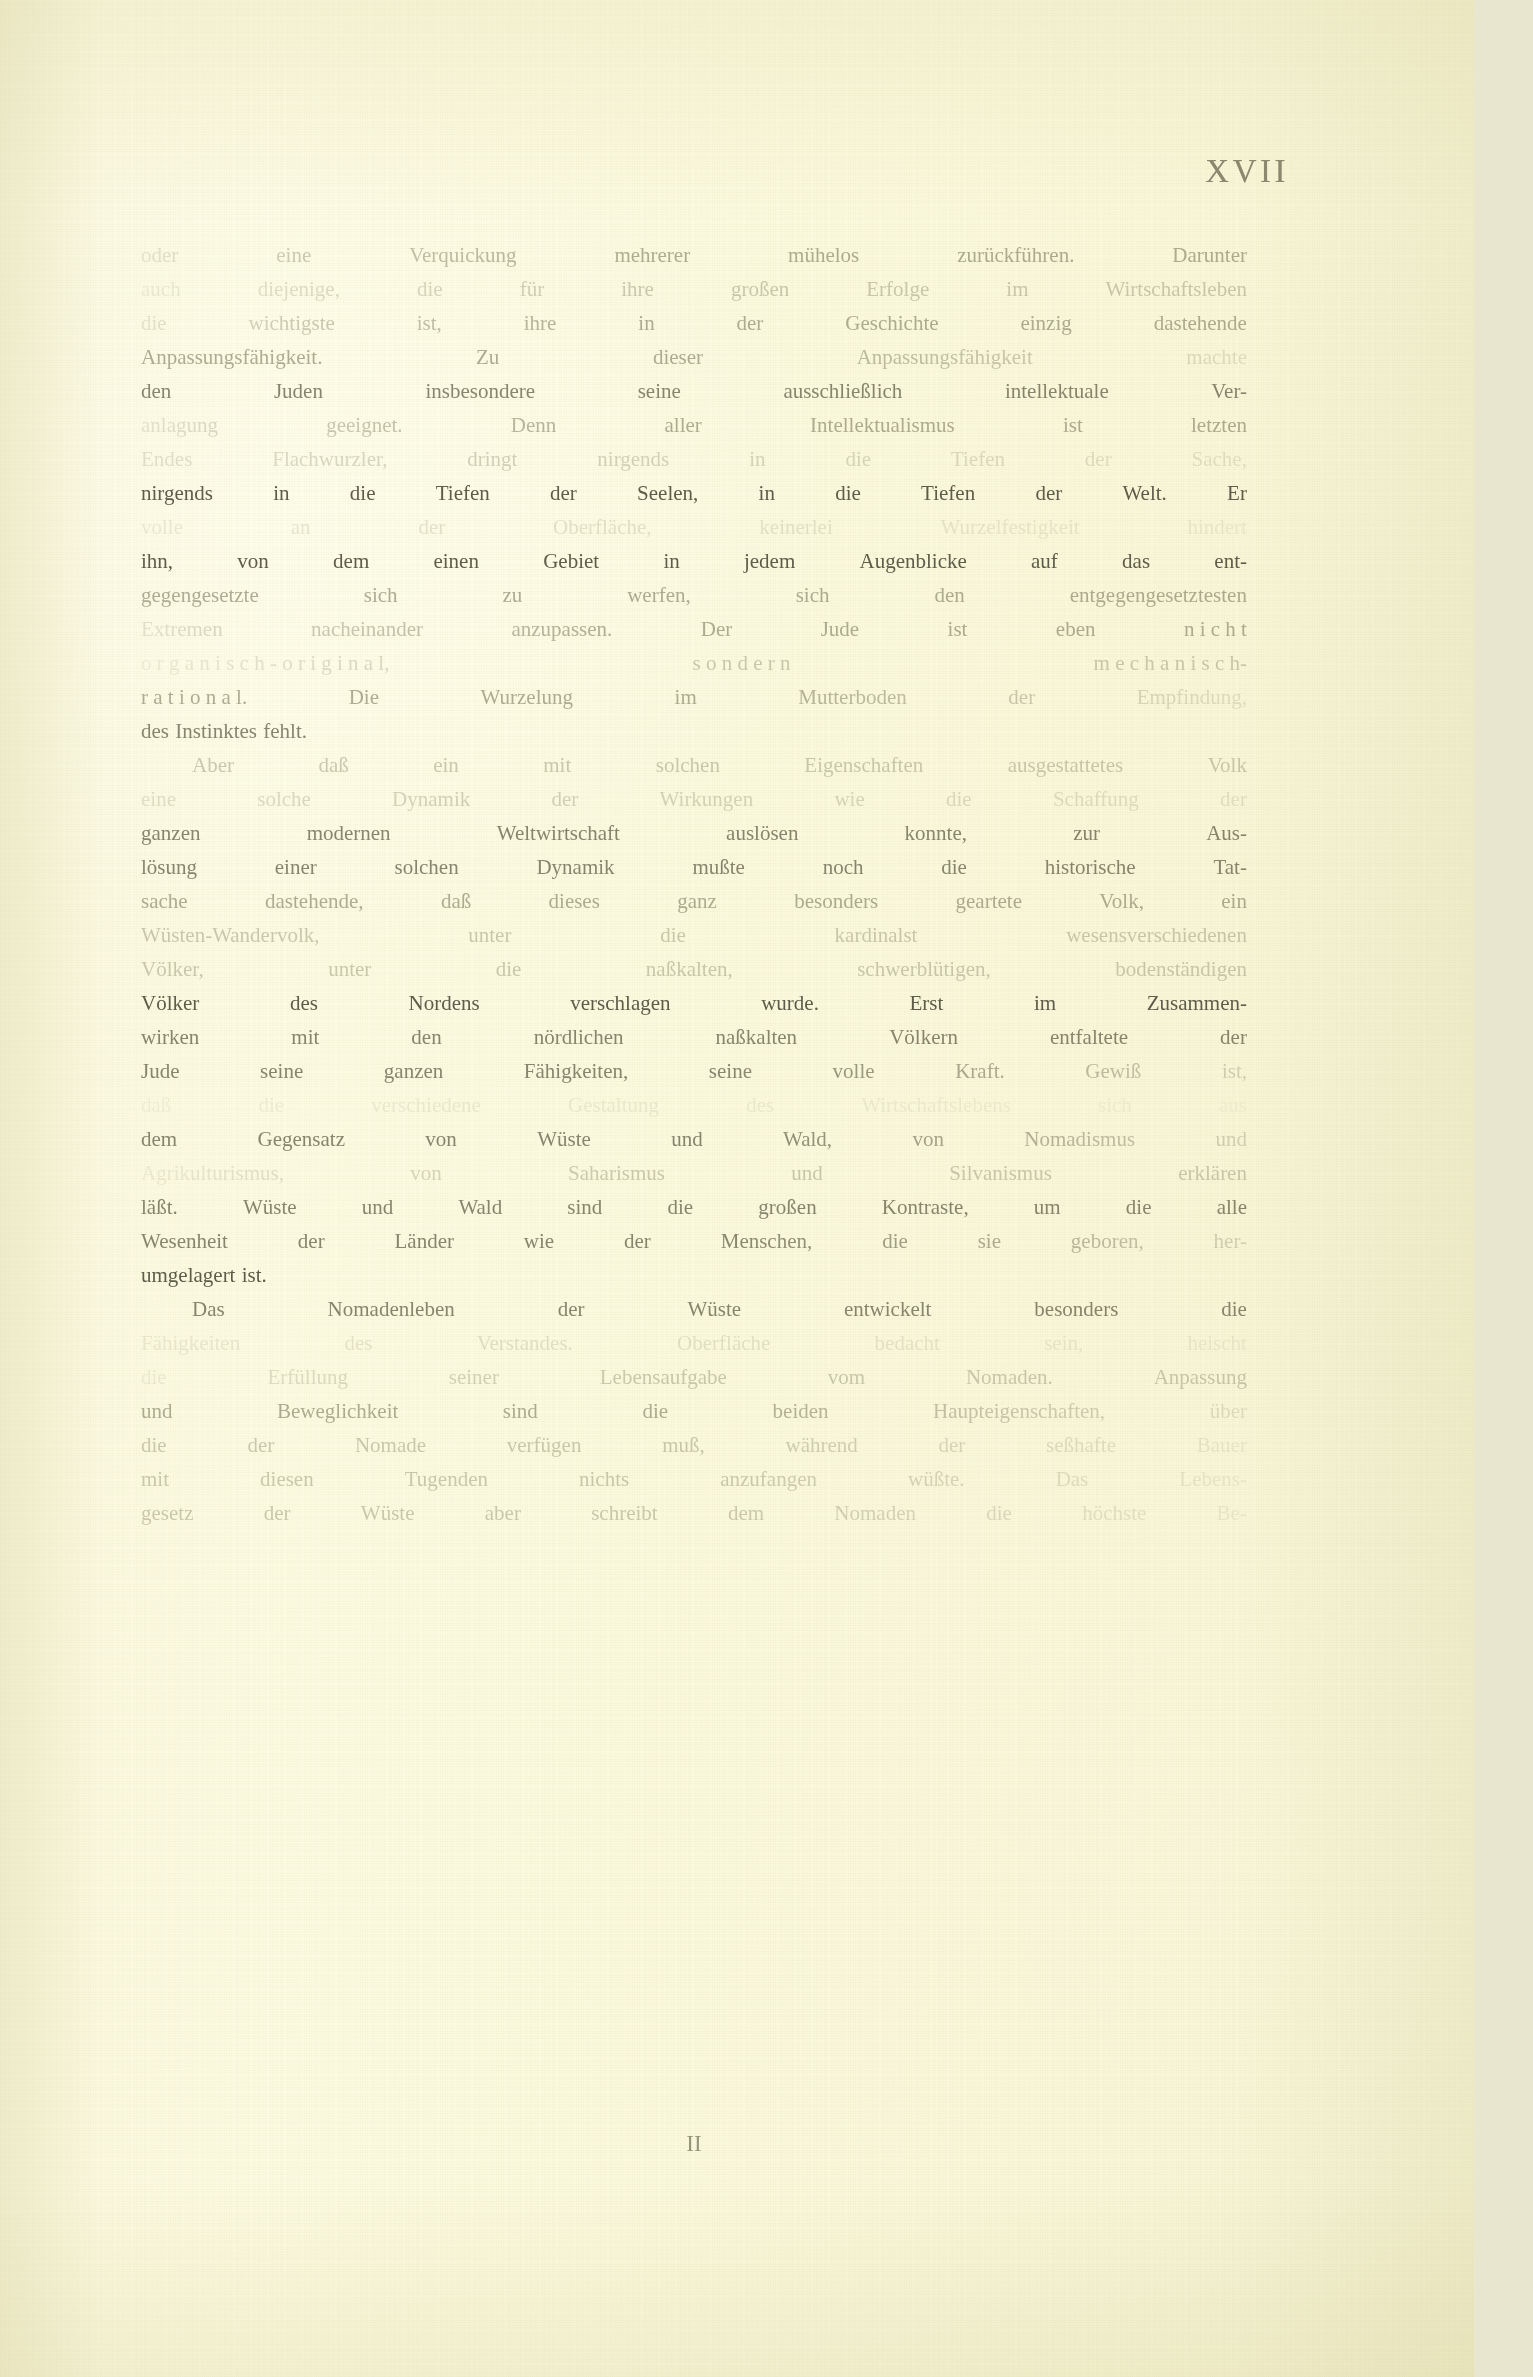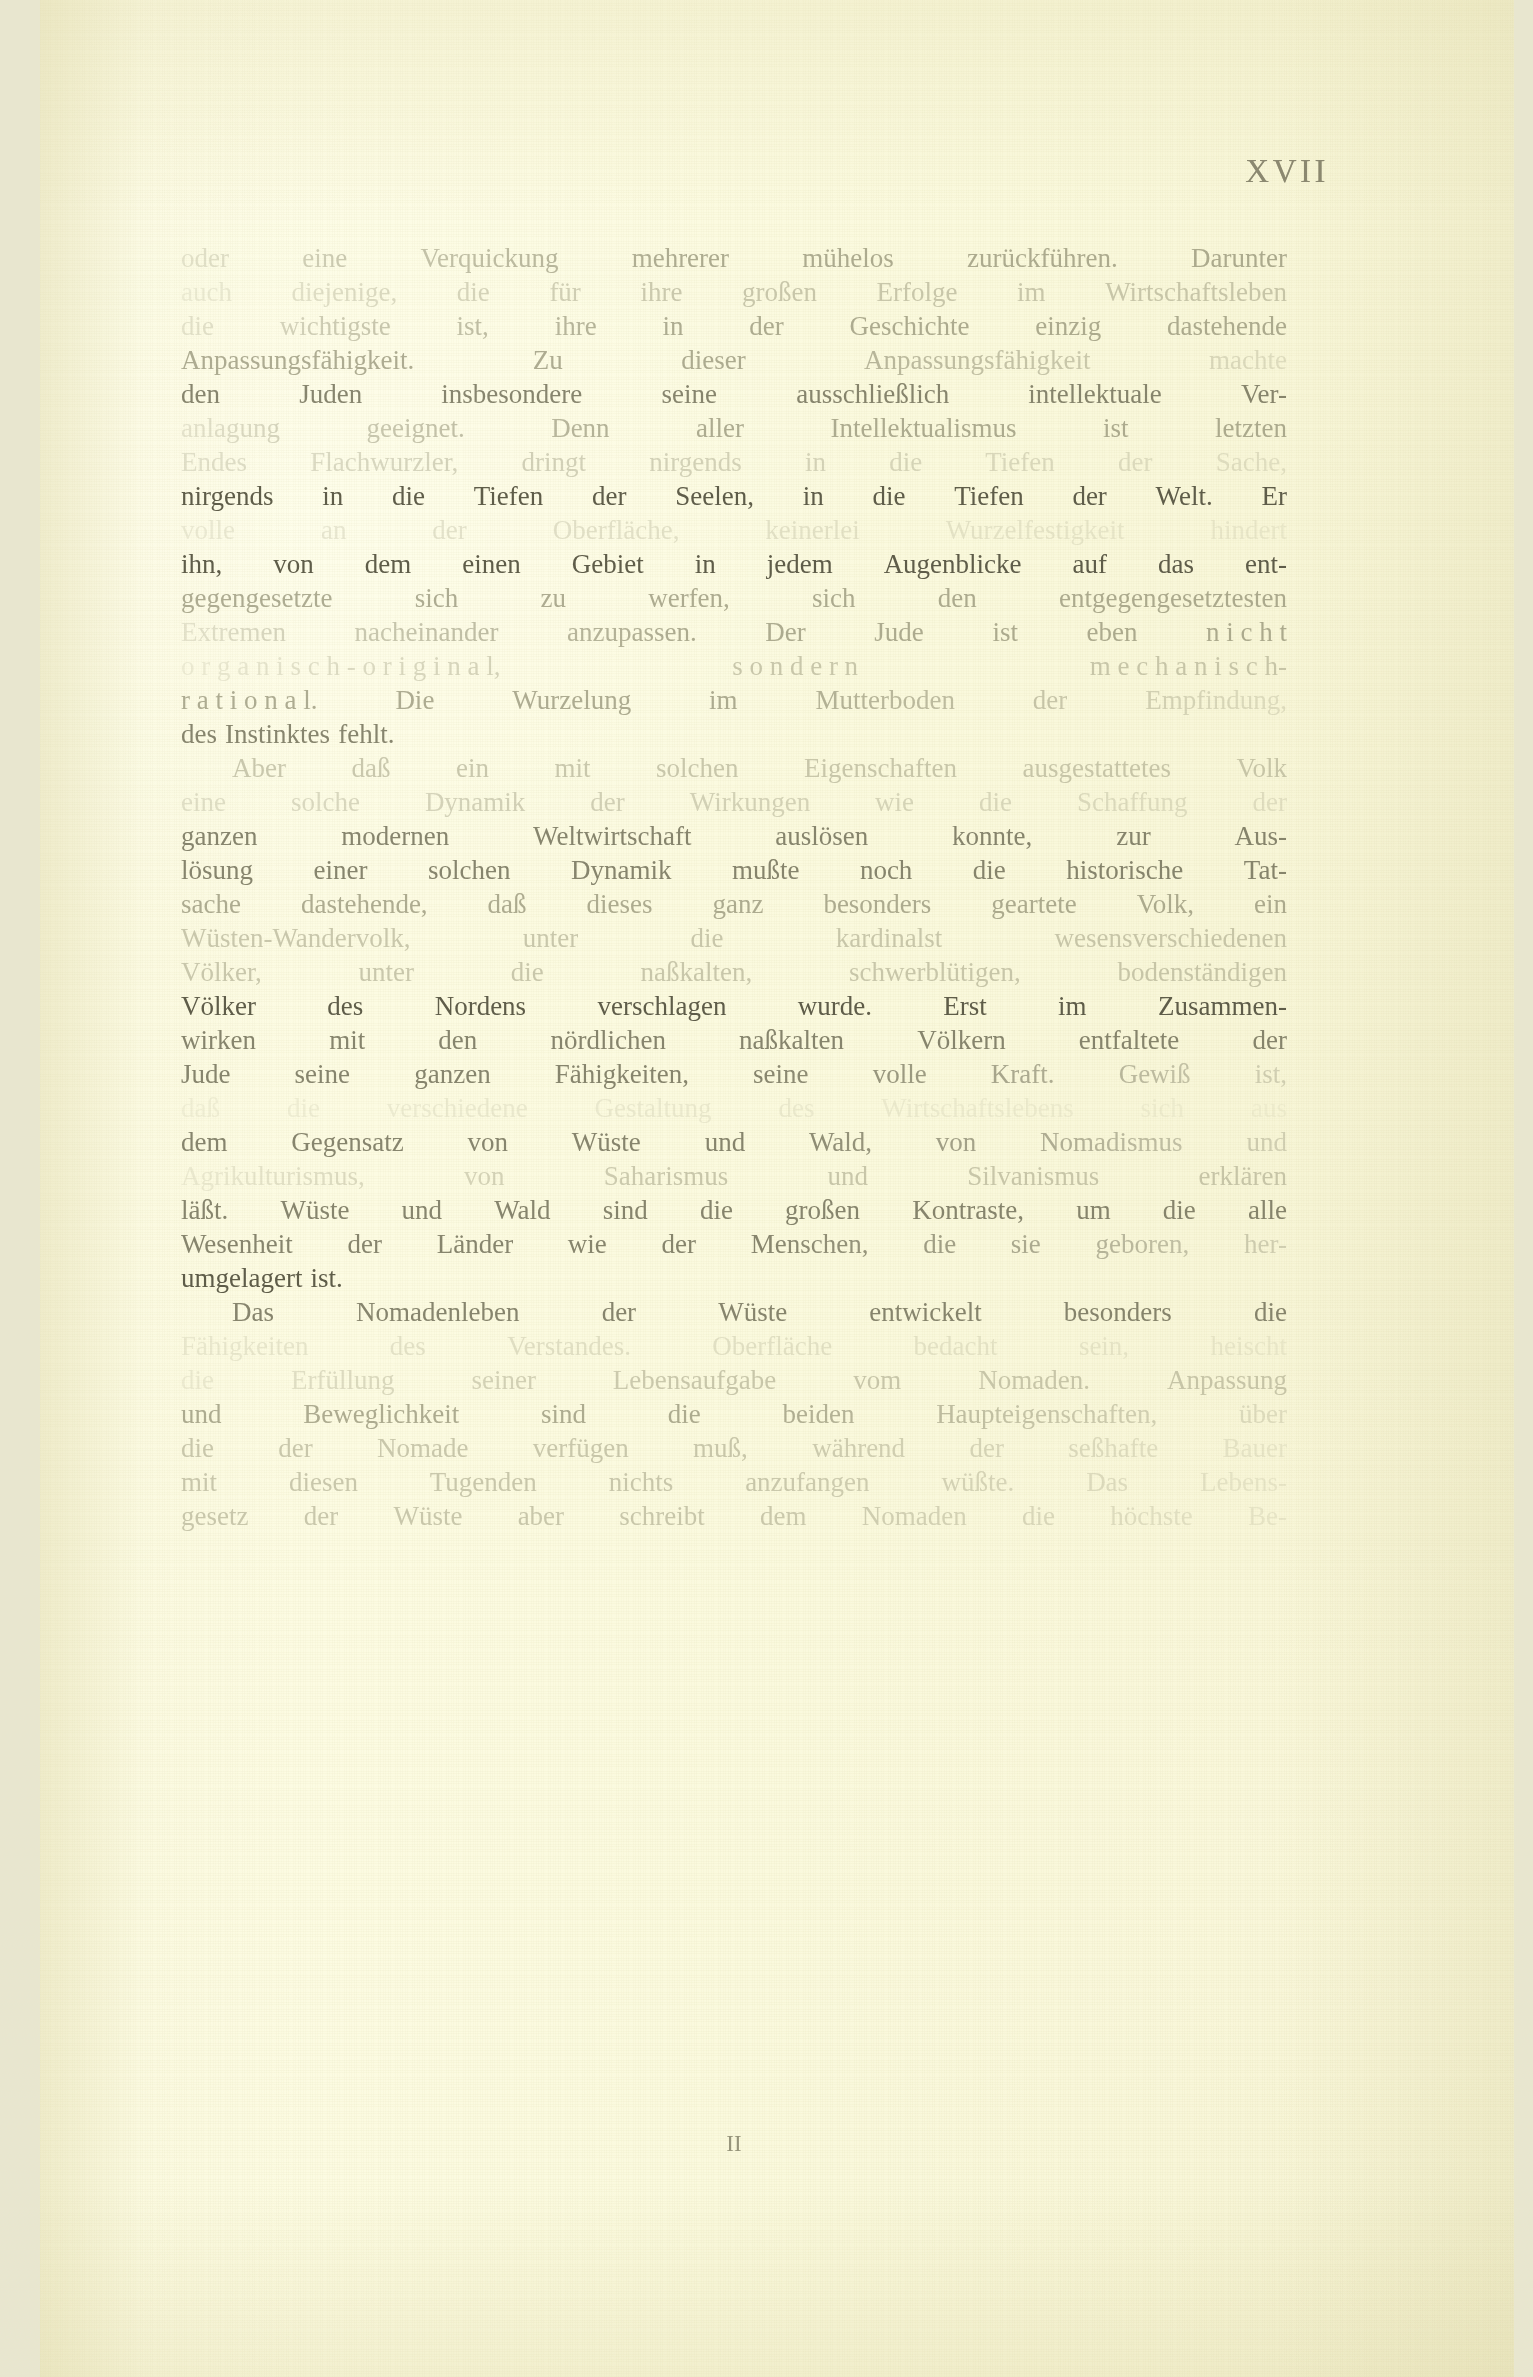--- a/index.html
+++ b/index.html
@@ -10,21 +10,20 @@
   .page {
     position: relative;
     width: 1474px;
     height: 2377px;
     background:
       radial-gradient(ellipse 932px 699px at 18% 22%, rgba(255,255,240,0.55) 0%, rgba(255,255,240,0) 62%),
       radial-gradient(ellipse 815px 873px at 82% 78%, rgba(252,250,225,0.45) 0%, rgba(252,250,225,0) 65%),
       linear-gradient(98deg, #fdfce6 0%, #fcfbe2 28%, #faf9dd 55%, #f7f5d6 80%, #f2efcd 100%);
     overflow: hidden;
     box-sizing: border-box;
-    margin-left: 40px;
   }
   
   .page::before {
     content: "";
     position: absolute;
     inset: 0;
     background-image:
       repeating-linear-gradient(0deg, rgba(160,150,90,0.045) 0px, rgba(160,150,90,0.045) 0.6px, rgba(0,0,0,0) 0.6px, rgba(0,0,0,0) 1.7px),
       repeating-linear-gradient(90deg, rgba(160,150,90,0.04) 0px, rgba(160,150,90,0.04) 0.6px, rgba(0,0,0,0) 0.6px, rgba(0,0,0,0) 1.7px);
     pointer-events: none;
@@ -57,21 +56,21 @@
     text-shadow: 0 0 0.6px rgba(120,116,90,0.5);
   }
 
   .textblock {
     position: absolute;
     left: 141px;
     top: 243px;
     width: 1106px;
     z-index: 5;
     font-family: "Liberation Serif", "DejaVu Serif", serif;
-    font-size: 27px;
+    font-size: 21px;
     color: #5e5c48;
   }
 
   .ln {
     display: flex;
     width: 100%;
     height: 34px;
     align-items: baseline;
     white-space: pre;
     box-sizing: border-box;

